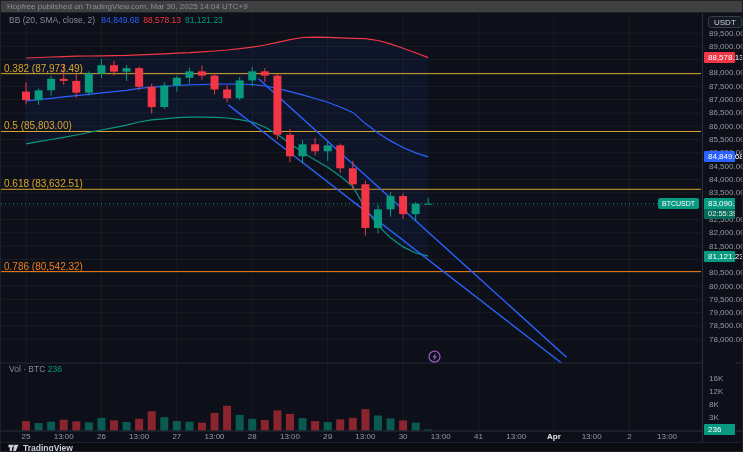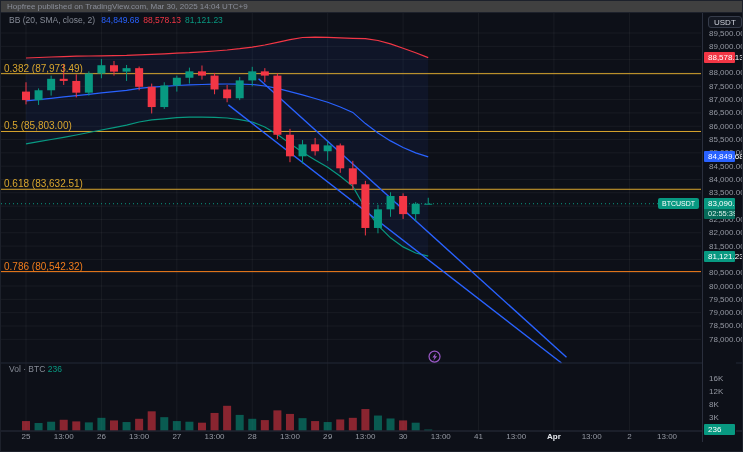--- a/index.html
+++ b/index.html
@@ -276,14 +276,23 @@
       <div class="t-tick" style="left: 439.81px;">13:00</div>
       <div class="t-tick" style="left: 477.52px;">41</div>
       <div class="t-tick" style="left: 515.23px;">13:00</div>
       <div class="t-tick major" style="left: 552.94px;">Apr</div>
       <div class="t-tick" style="left: 590.65px;">13:00</div>
       <div class="t-tick" style="left: 628.36px;">2</div>
       <div class="t-tick" style="left: 666.07px;">13:00</div>
       <div class="t-tick" style="left: 703.78px;">3</div>
     </div>
 
+  <div class="bottom-bar">
+    <div class="logo">
+      <svg width="11" height="9" viewBox="0 0 13 10">
+        <path d="M0.5 0.5 h6 v3 h-1.8 v6 h-2.6 v-6 H0.5 z" fill="#c9cdd6"></path>
+        <path d="M7.4 0.5 h4.9 L8.6 9.5 H5.9 z" fill="#c9cdd6"></path>
+      </svg>
+      <span class="logo-text">TradingView</span>
+    </div>
+  </div>
 
 </div>
 
 </body></html>

